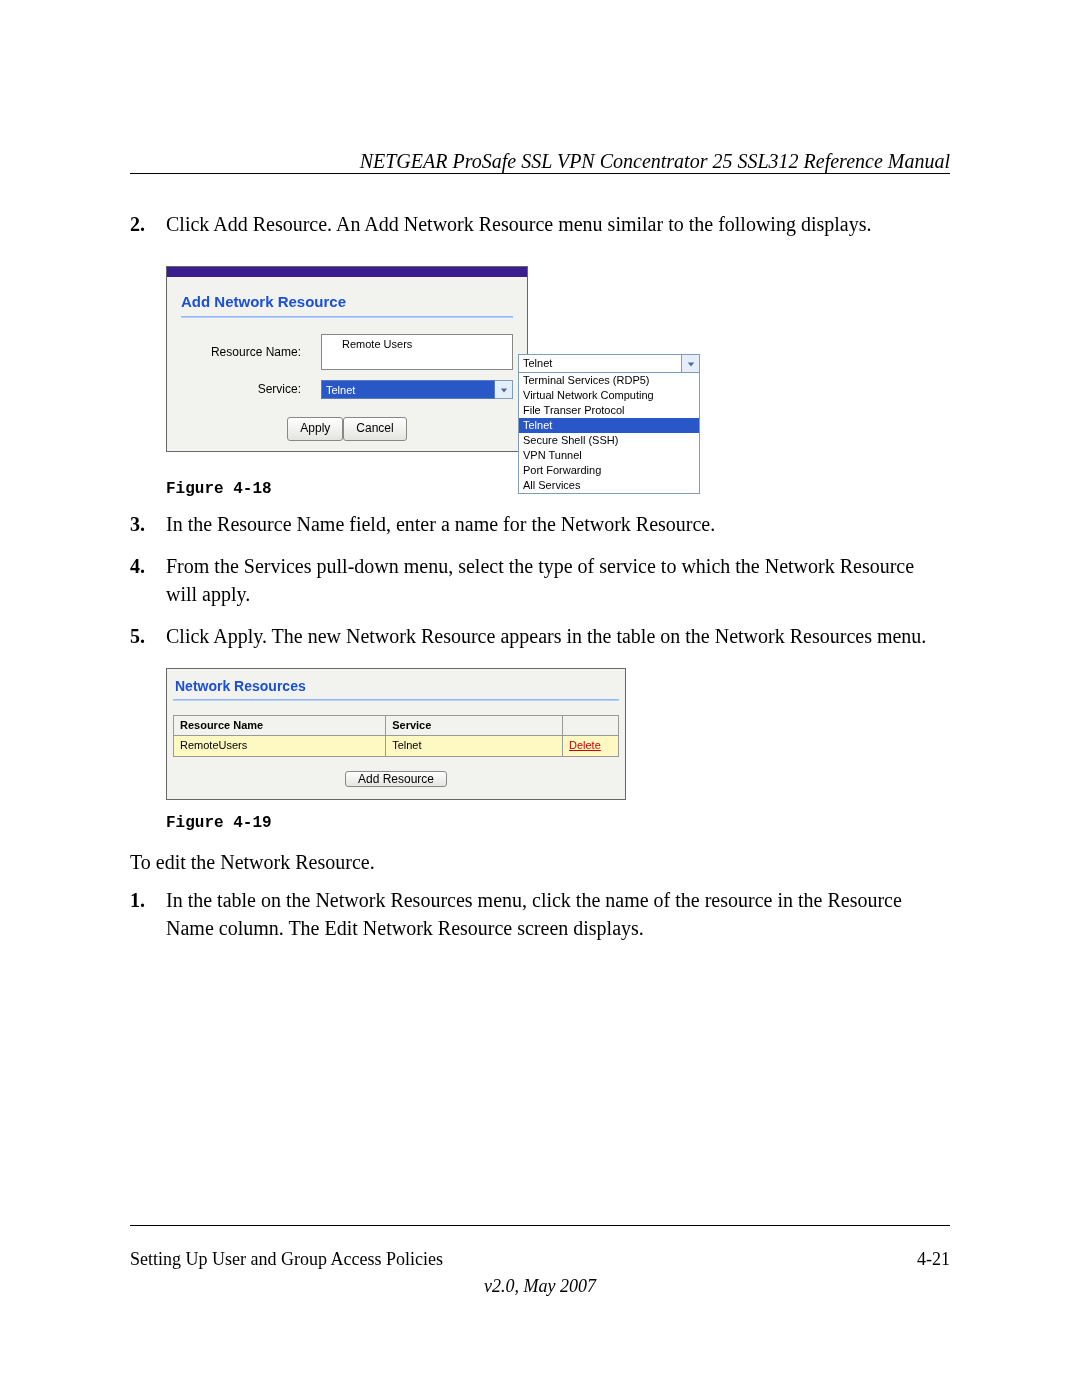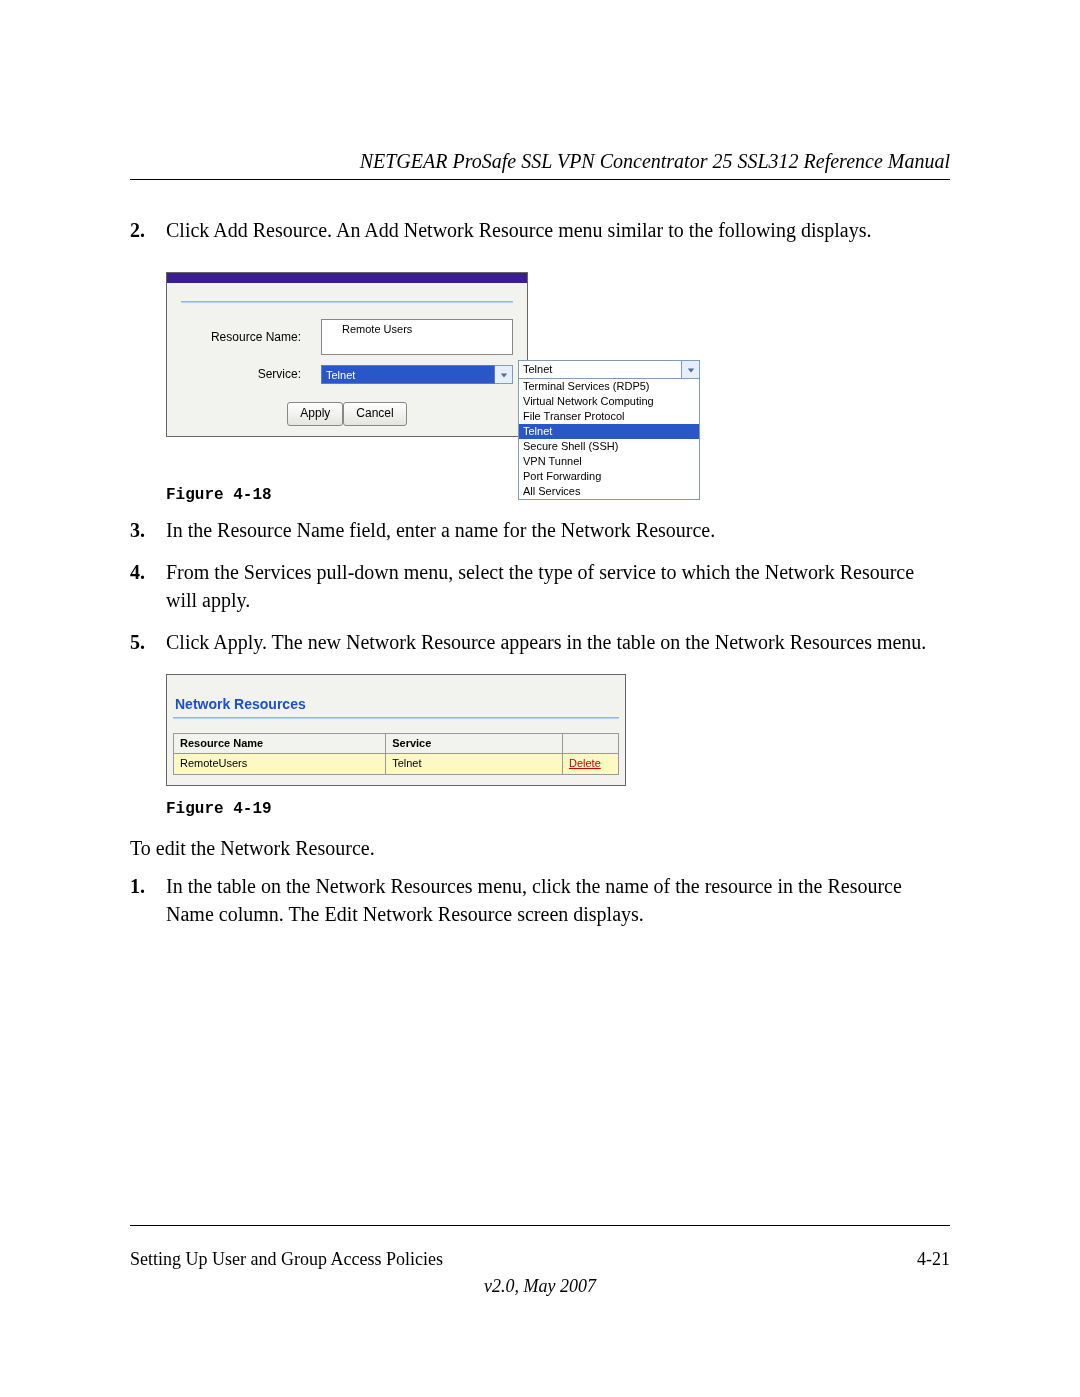--- a/index.html
+++ b/index.html
@@ -1,17 +1,17 @@
 <!DOCTYPE html>
 <html><head>
 <meta charset="utf-8">
 <style>
   html,body{margin:0;padding:0;background:#fff;font-family:"Times New Roman",Times,serif;color:#000;}
   .page{width:1080px;height:1397px;margin:0 auto;position:relative;box-sizing:border-box;padding:150px 130px 0 130px;}
-  .hdr{font-style:italic;font-size:20px;text-align:right;border-bottom:1.5px solid #000;padding-bottom:6px;margin-bottom:36px;}
+  .hdr{font-style:italic;font-size:20px;text-align:right;border-bottom:1.5px solid #000;padding-bottom:0;margin-bottom:36px;}
   .body{font-size:20px;line-height:1.4;}
   ol.main{list-style:none;padding:0;margin:0;}
   ol.main>li{display:flex;margin-bottom:14px;}
   ol.main>li>.num{font-weight:bold;width:36px;flex:0 0 36px;}
   ol.main>li>.txt{flex:1;}
   .figcap{font-family:Liberation Mono, monospace;font-weight:bold;font-size:16px;margin:12px 0 10px 36px;}
   .para{margin:14px 0 10px 0;}
   .footer{position:absolute;left:130px;right:130px;bottom:100px;}
   .footer-line{border-top:1.5px solid #000;padding-top:23px;display:flex;justify-content:space-between;font-size:18px;margin-top:16px;}
   .footer-ver{text-align:center;font-style:italic;font-size:18px;margin-top:6px;}
@@ -35,21 +35,21 @@
 
   .dropdown{position:absolute;left:352px;top:88px;width:180px;border:1px solid #7f9db9;background:#fff;font-family:Arial,Helvetica,sans-serif;font-size:11px;}
   .dropdown .dsel{display:flex;}
   .dropdown .dsel .dv{flex:1;height:17px;line-height:17px;padding:0 4px;border-bottom:1px solid #7f9db9;}
   .dropdown .dsel .db{width:17px;height:17px;border-left:1px solid #7f9db9;border-bottom:1px solid #7f9db9;background:#e6eefb;display:flex;align-items:center;justify-content:center;}
   .dropdown .dsel .db svg{width:8px;height:8px;}
   .dropdown .opt{height:15px;line-height:15px;padding:0 4px;white-space:nowrap;overflow:hidden;}
   .dropdown .opt.sel{background:#2a57c8;color:#fff;}
 
   
-  .fig19{margin:18px 0 10px 36px;width:460px;border:1px solid #666;background:#f2f2ee;font-family:Arial,Helvetica,sans-serif;font-size:12px;padding:20px 6px 10px 6px;box-sizing:border-box;}
+  .fig19{margin:18px 0 10px 36px;width:460px;border:1px solid #666;background:#f2f2ee;font-family:Arial,Helvetica,sans-serif;font-size:12px;padding:8px 6px 10px 6px;box-sizing:border-box;}
   .fig19 .ptitle2{color:#1a4fd6;font-weight:bold;font-size:14px;margin:0 2px 2px 2px;}
   .fig19 .hr2{height:2px;background:linear-gradient(#7aa9ff,#c9def7);margin:2px 0 14px 0;}
   .tbl19{width:100%;border-collapse:collapse;table-layout:fixed;}
   .tbl19 th{border:1px solid #999;background:#f2f2ee;font-weight:bold;text-align:left;padding:2px 6px;font-size:11px;margin-top:44px;}
   .tbl19 td{border:1px solid #999;background:#fef9c3;padding:2px 6px;font-size:11px;}
   .tbl19 .col3{width:56px;}
   .redlink{color:#c00;text-decoration:underline;}
   .addbtnrow{text-align:center;margin-top:12px;}
 </style>
 </head>
@@ -65,20 +65,21 @@
       <li>
         <span class="num">2.</span>
         <span class="txt">Click Add Resource. An Add Network Resource menu similar to the following displays.</span>
       </li>
     </ol>
 
     <div class="fig18wrap">
       <div class="panel18">
         <div class="titlebar"></div>
         <div class="inner">
+          <div class="ptitle">Add Network Resource</div>
           <div class="hr"></div>
           <div class="row18">
             <div class="lbl">Resource Name:</div>
             <div class="txtinput">Remote Users</div>
           </div>
           <div class="row18">
             <div class="lbl">Service:</div>
             <div class="combo">
               <div class="cv">Telnet</div>
               <div class="cb">
@@ -147,20 +148,23 @@
           <th>Service</th>
           <th></th>
         </tr>
         <tr>
           <td>RemoteUsers</td>
           <td>Telnet</td>
           <td><span class="redlink">Delete</span></td>
         </tr>
       </tbody>
         </table>
+      <div class="addbtnrow">
+        <span class="winbtn">Add Resource</span>
+      </div>
     </div>
 
     <div class="figcap">Figure 4-19</div>
 
     <div class="para">To edit the Network Resource.</div>
 
     <ol class="main">
       <li>
         <span class="num">1.</span>
         <span class="txt">In the table on the Network Resources menu, click the name of the resource in the Resource Name column. The Edit Network Resource screen displays.</span>

